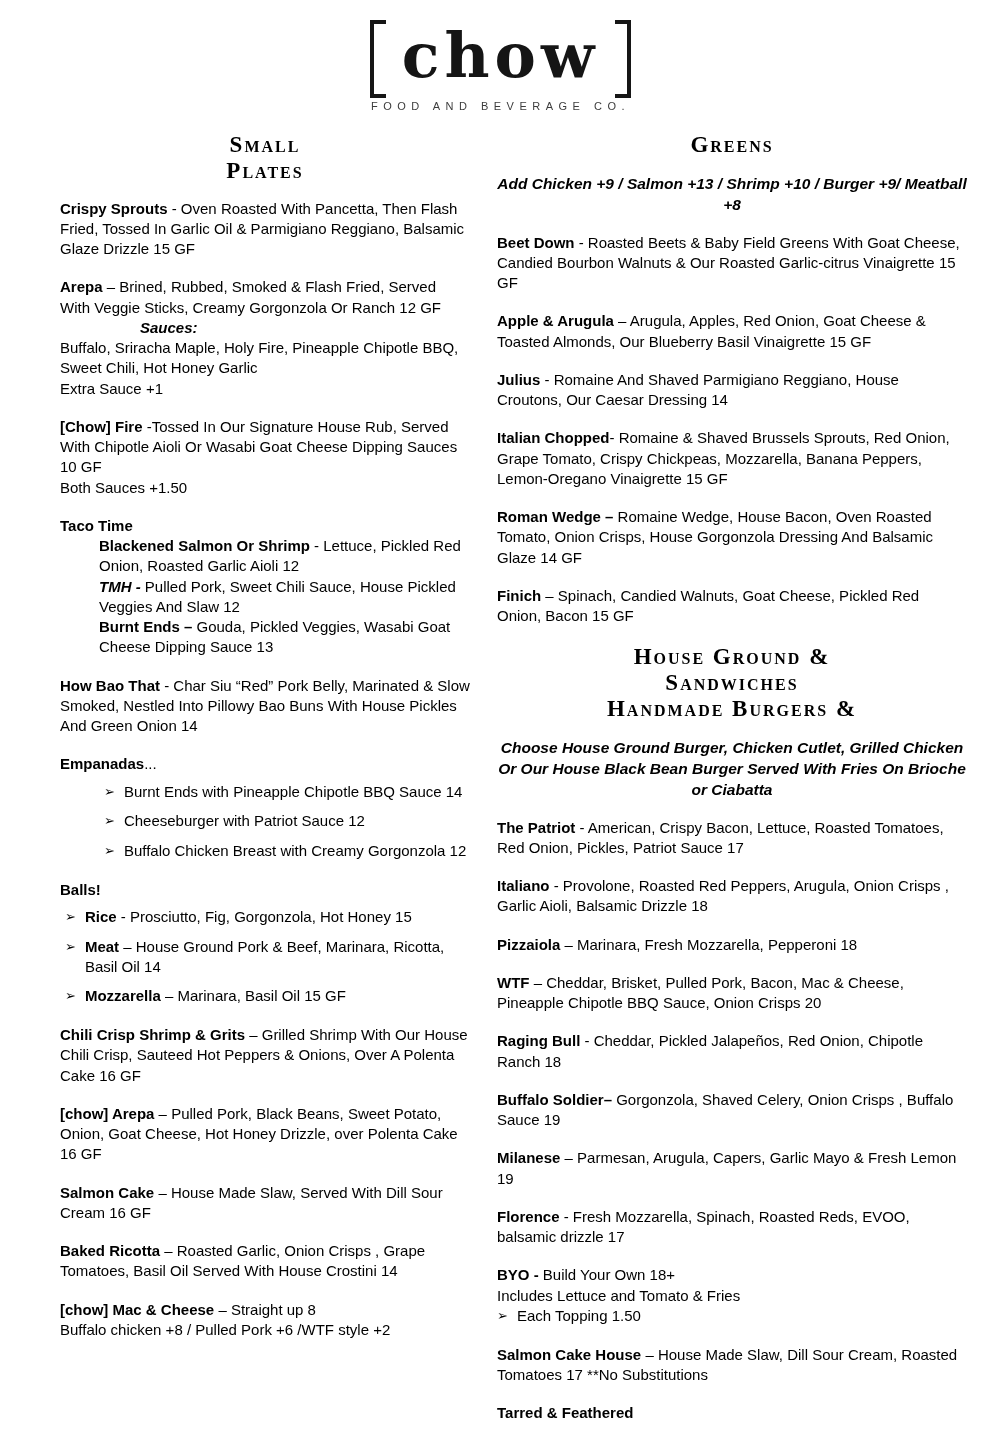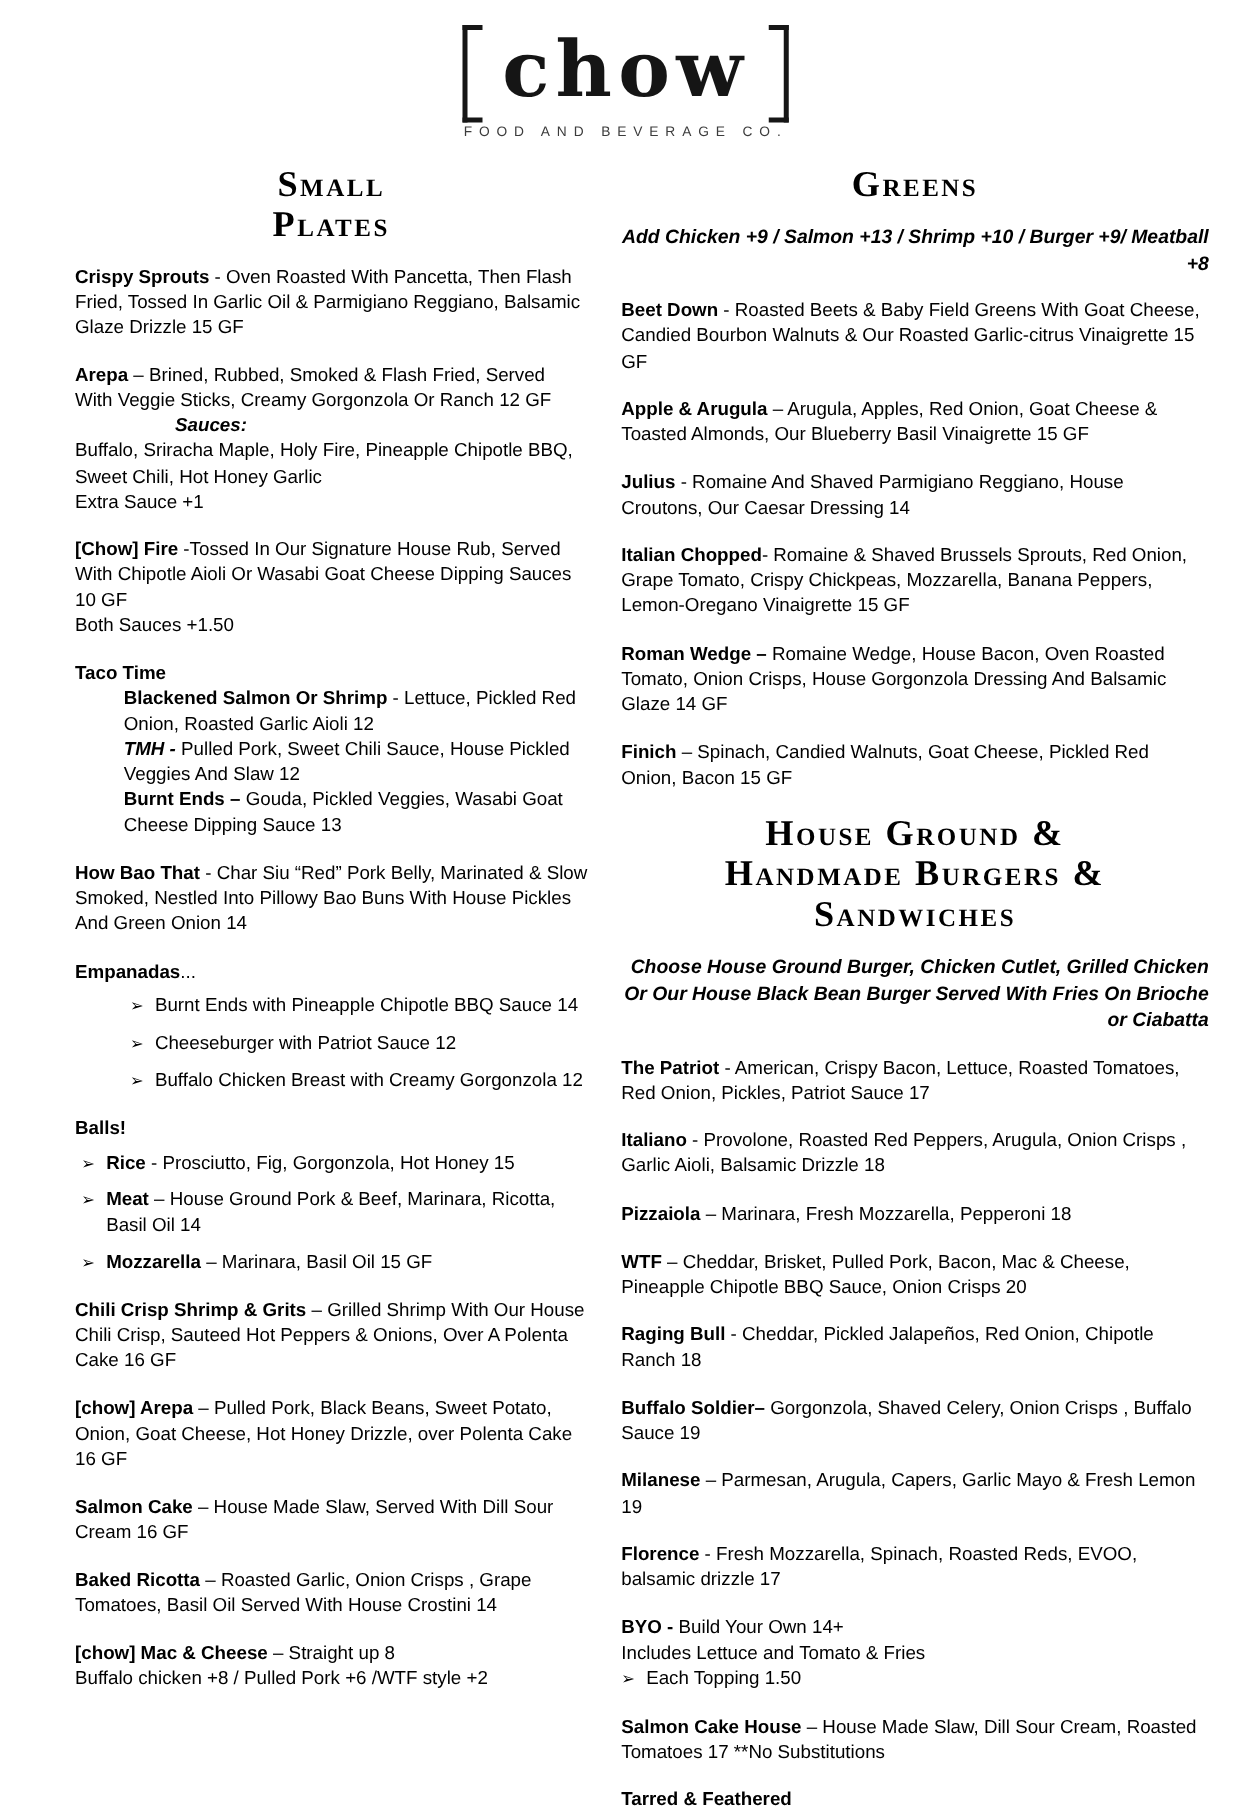--- a/index.html
+++ b/index.html
@@ -29,27 +29,27 @@
   
   .columns { display: flex; align-items: flex-start; gap: 27px; padding: 20px 34px 0 60px; flex: 1 0 auto; }
   .col-left { width: 410px; flex: none; }
   .col-right { flex: 1; min-width: 0; }
 
   
   .menu-section:not(:first-child) { margin-top: 12px; }
   .section-title {
     font-family: "Liberation Serif", serif;
     font-weight: 700; font-variant: small-caps;
-    font-size: 29px; line-height: 1.12; letter-spacing: 2px;
+    font-size: 23px; line-height: 1.12; letter-spacing: 2px;
     text-align: center; color: #000; margin-bottom: 15px;
   }
   .section-note {
     font-weight: 700; font-style: italic;
     font-size: 15.5px; line-height: 1.38;
-    text-align: right; margin-bottom: 17px;
+    text-align: center; margin-bottom: 17px;
   }
 
   
   .item-block { margin-bottom: 18px; }
   .item-text, .sub-line { font-size: 15px; line-height: 1.35; }
   .item-name { font-weight: 700; }
   .name-italic { font-style: italic; }
   .sauces-label { font-weight: 700; font-style: italic; margin-left: 80px; }
   .children { margin-left: 39px; }
   .children .item-block { margin-bottom: 0; }
@@ -185,22 +185,22 @@
           <div class="item-block">
             <div class="item-text"><span class="item-name">Roman Wedge –</span><span class="item-desc"> Romaine Wedge, House Bacon, Oven Roasted Tomato, Onion Crisps, House Gorgonzola Dressing And Balsamic Glaze  14 GF</span></div>
           </div>
           <div class="item-block">
             <div class="item-text"><span class="item-name">Finich</span><span class="item-desc"> – Spinach, Candied Walnuts, Goat Cheese, Pickled Red Onion, Bacon 15 GF</span></div>
           </div>
         </section>
         <section class="menu-section">
           <h2 class="section-title">
             <div class="title-line">House Ground &amp;</div>
+            <div class="title-line">Sandwiches</div>
             <div class="title-line">Handmade Burgers &amp;</div>
-            <div class="title-line">Sandwiches</div>
           </h2>
           <div class="section-note">Choose House Ground Burger, Chicken Cutlet, Grilled Chicken Or Our House Black Bean Burger Served With Fries On Brioche or Ciabatta</div>
           <div class="item-block">
             <div class="item-text"><span class="item-name">The Patriot</span><span class="item-desc">  - American, Crispy Bacon, Lettuce, Roasted Tomatoes, Red Onion, Pickles, Patriot Sauce  17</span></div>
           </div>
           <div class="item-block">
             <div class="item-text"><span class="item-name">Italiano</span><span class="item-desc"> - Provolone, Roasted Red Peppers, Arugula, Onion Crisps , Garlic Aioli, Balsamic Drizzle  18</span></div>
           </div>
           <div class="item-block">
             <div class="item-text"><span class="item-name">Pizzaiola</span><span class="item-desc"> – Marinara, Fresh Mozzarella, Pepperoni 18</span></div>
@@ -214,21 +214,21 @@
           <div class="item-block">
             <div class="item-text"><span class="item-name">Buffalo Soldier–</span><span class="item-desc"> Gorgonzola, Shaved Celery, Onion Crisps , Buffalo Sauce 19</span></div>
           </div>
           <div class="item-block">
             <div class="item-text"><span class="item-name">Milanese</span><span class="item-desc"> – Parmesan, Arugula, Capers, Garlic Mayo &amp; Fresh Lemon 19</span></div>
           </div>
           <div class="item-block">
             <div class="item-text"><span class="item-name">Florence</span><span class="item-desc"> - Fresh Mozzarella, Spinach, Roasted Reds, EVOO, balsamic drizzle 17</span></div>
           </div>
           <div class="item-block">
-            <div class="item-text"><span class="item-name">BYO -</span><span class="item-desc">  Build Your Own 14+</span></div>
+            <div class="item-text"><span class="item-name">BYO -</span><span class="item-desc">  Build Your Own 18+</span></div>
             <div class="sub-line">Includes Lettuce and Tomato &amp; Fries</div>
             <div class="bullet">
               <span class="arrow">➢</span>
               <span class="bullet-text">Each Topping 1.50</span>
             </div>
           </div>
           <div class="item-block">
             <div class="item-text"><span class="item-name">Salmon Cake House</span><span class="item-desc"> – House Made Slaw,  Dill Sour Cream, Roasted Tomatoes 17 **No Substitutions</span></div>
           </div>
           <div class="item-block">

